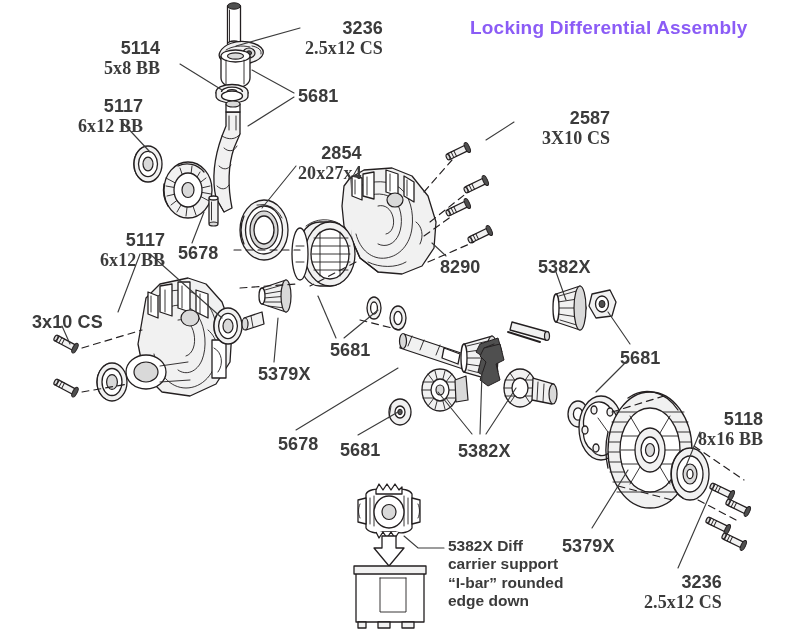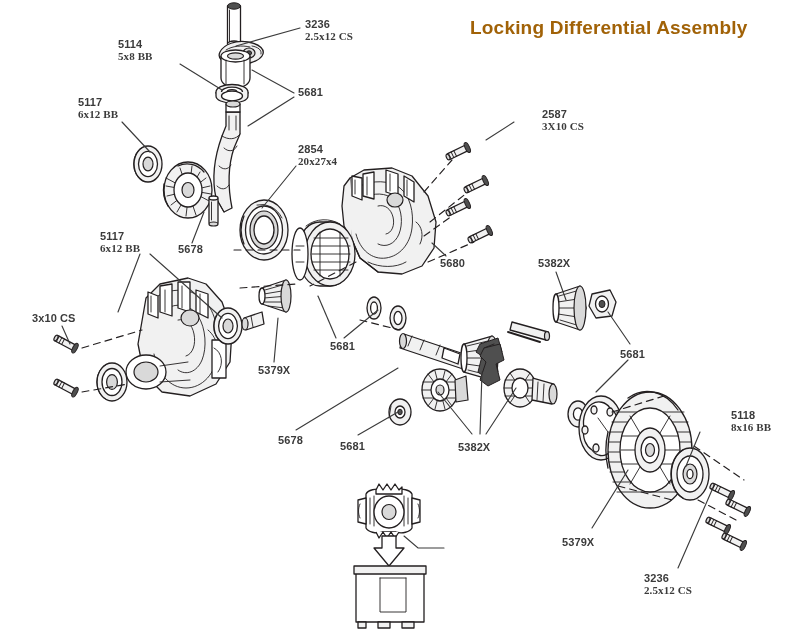--- a/index.html
+++ b/index.html
@@ -22,36 +22,36 @@
     position: absolute;
     left: 0;
     top: 0;
     width: 800px;
     height: 640px;
   }
   .callout {
     position: absolute;
     color: #3b3b3b;
     font-family: "Liberation Sans", sans-serif;
-    font-size: 11px;
+    font-size: 18px;
     font-weight: bold;
     line-height: 1.12;
     letter-spacing: 0.1px;
     white-space: pre;
-    text-align: left;
+    text-align: right;
   }
   .callout .sub {
     display: block;
     font-family: Liberation Serif, serif;
   }
   #page-title {
     position: absolute;
     left: 470px;
     top: 17px;
-    color: #a16207;
+    color: #8b5cf6;
     font-family: "Liberation Sans", sans-serif;
     font-size: 19px;
     font-weight: bold;
     letter-spacing: 0.2px;
     white-space: nowrap;
   }
   #note-text {
     position: absolute;
     left: 448px;
     top: 537px;
@@ -497,35 +497,41 @@
         <line class="lead" x1="592" y1="528" x2="628" y2="470"></line>
         <line class="lead" x1="678" y1="568" x2="712" y2="490"></line>
         <polyline class="lead" points="444,548 418,548 404,536"></polyline>
       </g>
   </svg>
 
   <div id="page-title">Locking Differential Assembly</div>
 
   <div id="callout-layer">
       <div class="callout" style="left: 305px; top: 18px;"><span>3236</span><span class="sub">2.5x12 CS</span></div>
-      <div class="callout" style="left: 118px; top: 38px;"><span>5114</span><span class="sub">5x8 BB</span></div>
+      <div class="callout" style="left: 104px; top: 38px;"><span>5114</span><span class="sub">5x8 BB</span></div>
       <div class="callout" style="left: 298px; top: 86px;"><span>5681</span></div>
       <div class="callout" style="left: 78px; top: 96px;"><span>5117</span><span class="sub">6x12 BB</span></div>
       <div class="callout" style="left: 542px; top: 108px;"><span>2587</span><span class="sub">3X10 CS</span></div>
       <div class="callout" style="left: 298px; top: 143px;"><span>2854</span><span class="sub">20x27x4</span></div>
       <div class="callout" style="left: 100px; top: 230px;"><span>5117</span><span class="sub">6x12 BB</span></div>
       <div class="callout" style="left: 178px; top: 243px;"><span>5678</span></div>
-      <div class="callout" style="left: 440px; top: 257px;"><span>5680</span></div>
+      <div class="callout" style="left: 440px; top: 257px;"><span>8290</span></div>
       <div class="callout" style="left: 538px; top: 257px;"><span>5382X</span></div>
       <div class="callout" style="left: 32px; top: 312px;"><span>3x10 CS</span></div>
       <div class="callout" style="left: 258px; top: 364px;"><span>5379X</span></div>
       <div class="callout" style="left: 330px; top: 340px;"><span>5681</span></div>
       <div class="callout" style="left: 620px; top: 348px;"><span>5681</span></div>
       <div class="callout" style="left: 278px; top: 434px;"><span>5678</span></div>
       <div class="callout" style="left: 340px; top: 440px;"><span>5681</span></div>
       <div class="callout" style="left: 458px; top: 441px;"><span>5382X</span></div>
-      <div class="callout" style="left: 698px; top: 409px; margin-left: 33px;"><span>5118</span><span class="sub">8x16 BB</span></div>
+      <div class="callout" style="left: 698px; top: 409px;"><span>5118</span><span class="sub">8x16 BB</span></div>
       <div class="callout" style="left: 562px; top: 536px;"><span>5379X</span></div>
       <div class="callout" style="left: 644px; top: 572px;"><span>3236</span><span class="sub">2.5x12 CS</span></div>
     </div>
 
+  <div id="note-text">
+      <span class="nline">5382X Diff</span>
+      <span class="nline">carrier support</span>
+      <span class="nline">“I-bar” rounded</span>
+      <span class="nline">edge down</span>
+    </div>
 
 </div>
 
 </body></html>

